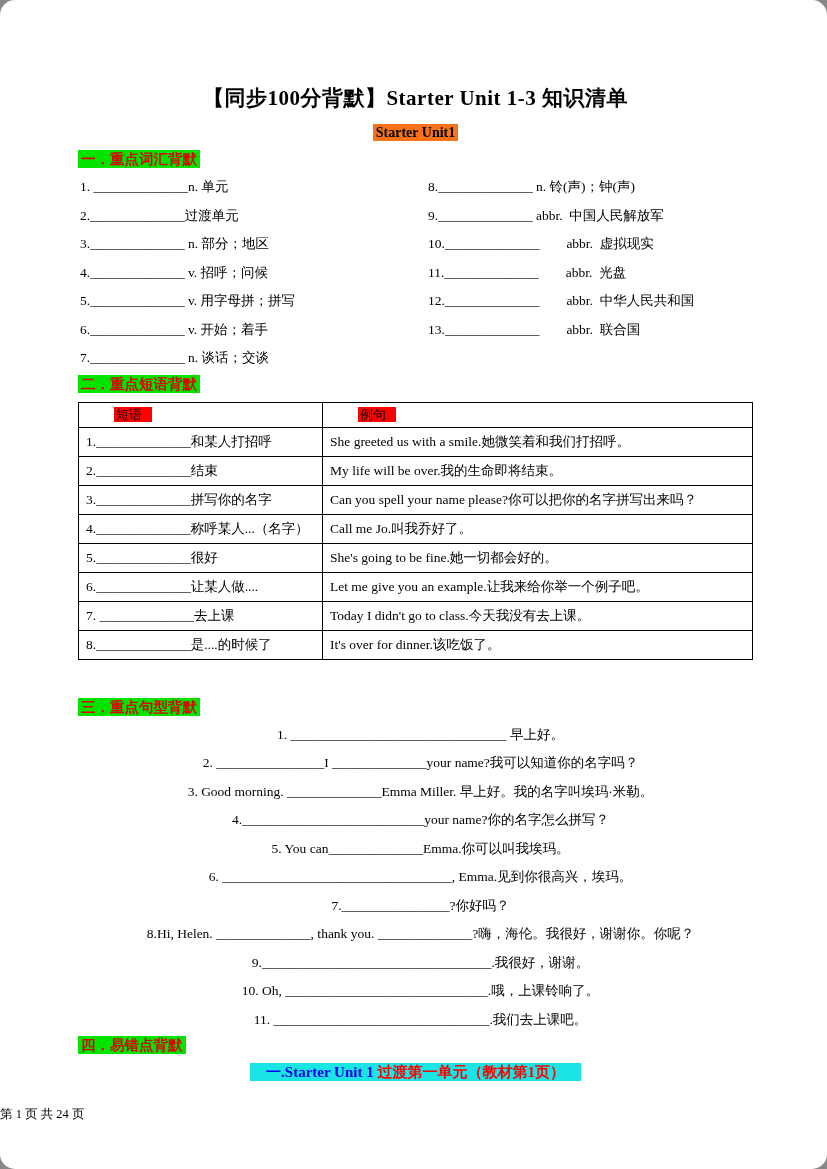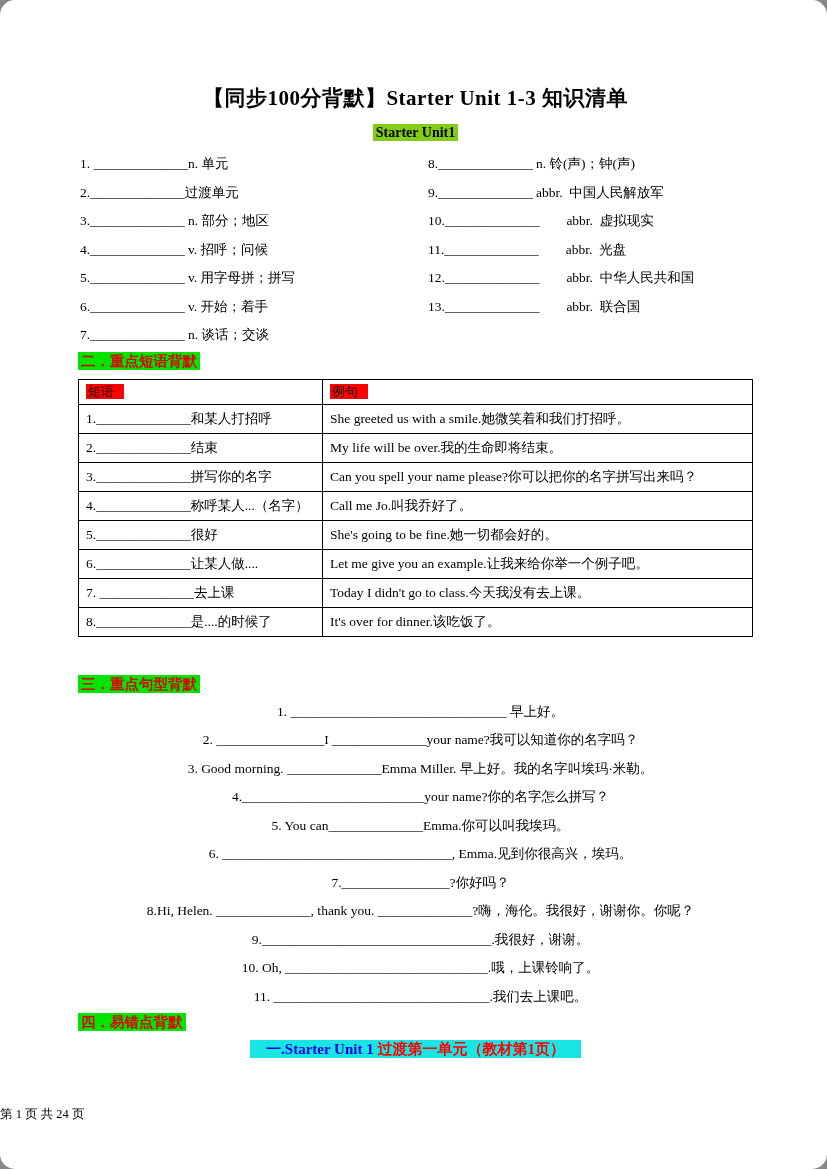--- a/index.html
+++ b/index.html
@@ -4,33 +4,33 @@
 <style>
   * { margin:0; padding:0; box-sizing:border-box; }
   html,body { background:#888; }
   body { width:827px; margin:0 auto; font-family:"Liberation Serif","DejaVu Serif",serif; color:#000; }
   .page {
     position:relative; width:827px; height:1169px; background:#fff;
     padding:84px 74px 0 78px; overflow:hidden;border-radius:15px;
   }
   .title { text-align:center; font-size:21px; font-weight:bold; letter-spacing:.5px; margin-bottom:13px; }
   .subtitle-row { text-align:center; font-size:14px; margin-bottom:9px; }
-  .hl-yellow { background:#84cc16; padding:1px 3px; font-weight:bold; }
+  .hl-yellow { background:#f97316; padding:1px 3px; font-weight:bold; }
   .sec-head-row { margin:2px 0 4px 0; }
   .hl-green { background:#00e400; color:#e00000; font-weight:bold; font-size:14.5px; padding:1px 3px; }
   .vocab { display:flex; font-size:13.5px; margin:4px 0 2px 2px; }
   .vocab-col.left { width:348px; }
   .vocab-col.right { flex:1; }
   .vocab-item { height:28.5px; line-height:28.5px; white-space:pre; }
   .phrase-table { border-collapse:collapse; width:675px; margin:8px 0 0 0; font-size:13.5px; }
   .phrase-table td { border:1px solid #000; padding:3px 7px; vertical-align:middle; }
   .phrase-table td.header-cell { height:25px; padding:2px 7px; }
   .phrase-table td.data-cell { height:29px; white-space:pre-wrap; }
   .col-phrase { width:244px; }
-  .hl-red { background:#ff0000; padding:0 10px 0 2px; font-size:13px; }
+  .hl-red { background:#ff0000; padding:0 10px 0 2px; font-size:13px;margin-left:28px; }
   .gap-lg { height:36px; }
   .sentences { margin:4px 0 0 10px; font-size:13.5px;text-align:center; }
   .sentence { height:28.5px; line-height:28.5px; white-space:pre; }
   .sec4-row { margin-top:2px; }
   .banner-row { text-align:center; margin-top:8px; font-size:15px; font-weight:bold; }
   .hl-cyan { background:#1ae5e5; padding:1px 16px; }
   .banner-blue { color:#0000ee; }
   .banner-red { color:#ff0000; }
   .footer { position:absolute; bottom:46px; left:0; width:100%; text-align:left; font-size:12.5px; }
 </style>
@@ -38,20 +38,23 @@
 <body>
 
 <div class="page">
 
   <h1 class="title">【同步100分背默】Starter Unit 1-3 知识清单</h1>
 
   <div class="subtitle-row">
     <span class="hl-yellow">Starter Unit1</span>
   </div>
 
+  <div class="sec-head-row">
+    <span class="hl-green">一．重点词汇背默</span>
+  </div>
 
   <div class="vocab">
     <div class="vocab-col left">
       <div class="vocab-item">1. ______________n. 单元</div>
       <div class="vocab-item">2.______________过渡单元</div>
       <div class="vocab-item">3.______________ n. 部分；地区</div>
       <div class="vocab-item">4.______________ v. 招呼；问候</div>
       <div class="vocab-item">5.______________ v. 用字母拼；拼写</div>
       <div class="vocab-item">6.______________ v. 开始；着手</div>
       <div class="vocab-item">7.______________ n. 谈话；交谈</div>

